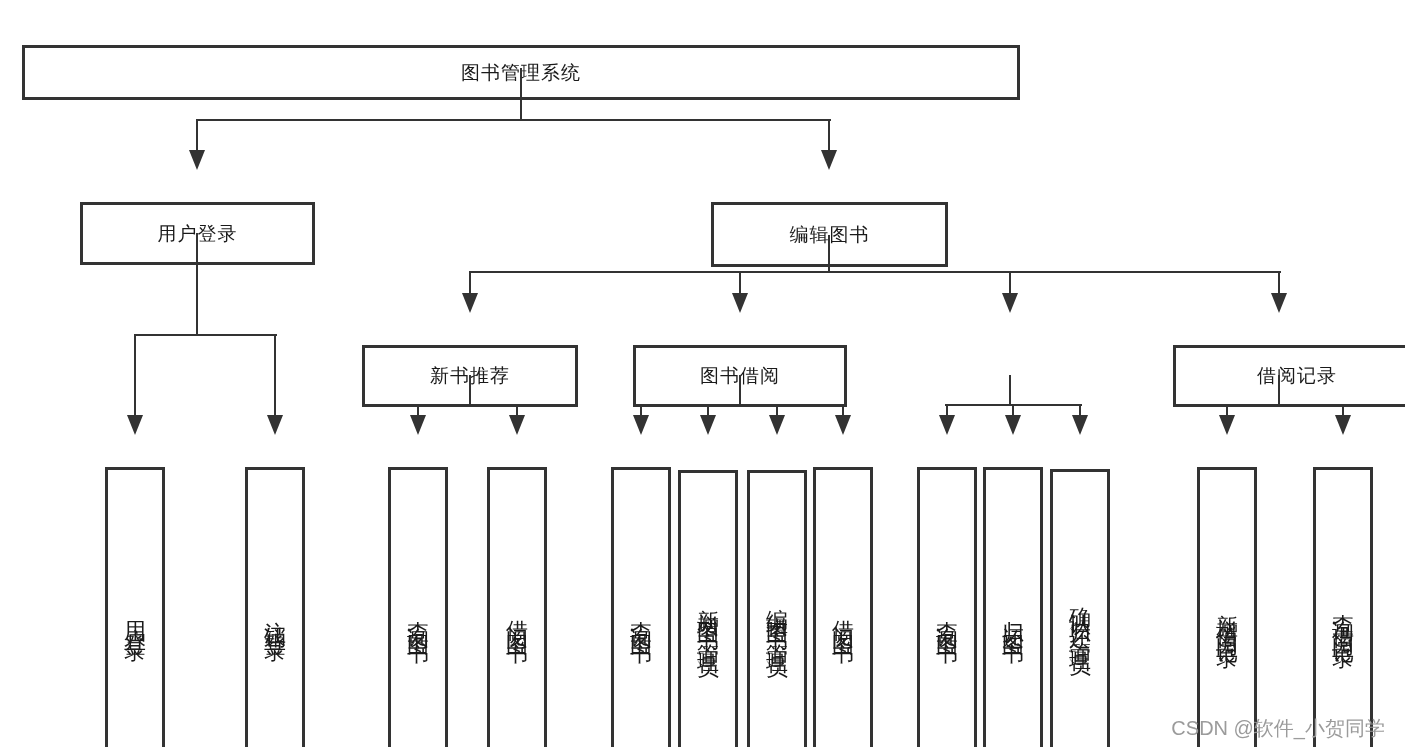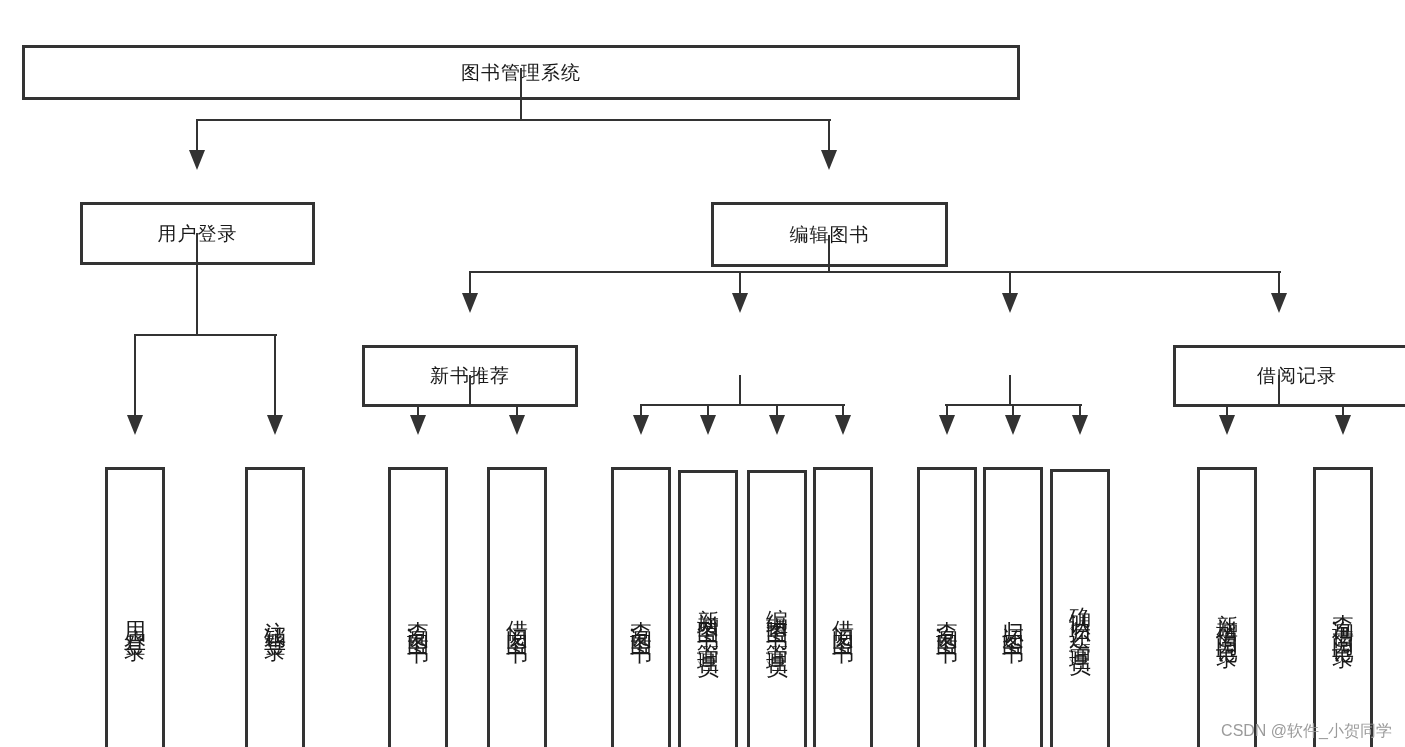--- a/index.html
+++ b/index.html
@@ -39,22 +39,22 @@
   }
   .arrow-down{
     position:absolute;
     width:0;height:0;
     border-left:8px solid transparent;
     border-right:8px solid transparent;
     border-top:20px solid var(--line,#333);
   }
   .watermark{
     position:absolute;
-    right:13px;bottom:5px;
-    font-size:16px;
+    right:20px;bottom:5px;
+    font-size:20px;
     color:var(--wm,#9b9b9b);
     white-space:nowrap;
     z-index:5;
   }
 </style>
 </head>
 <body>
 
 <div class="canvas">
 
@@ -64,20 +64,23 @@
 
   <div class="node hbox" style="left:80px;top:170px;width:235px;height:63px">
     <span class="lbl">用户登录</span>
   </div>
   <div class="node hbox" style="left:711px;top:170px;width:237px;height:65px">
     <span class="lbl">编辑图书</span>
   </div>
 
   <div class="node hbox" style="left:362px;top:313px;width:216px;height:62px">
     <span class="lbl">新书推荐</span>
+  </div>
+  <div class="node hbox" style="left:633px;top:313px;width:214px;height:62px">
+    <span class="lbl">图书借阅</span>
   </div>
   <div class="node hbox" style="left:1173px;top:313px;width:248px;height:62px">
     <span class="lbl">借阅记录</span>
   </div>
 
   <div class="node vbox" style="left:105px;top:435px;width:60px;height:300px">
     <span class="lbl">用户登录</span>
   </div>
   <div class="node vbox" style="left:245px;top:435px;width:60px;height:300px">
     <span class="lbl">注销登录</span>

